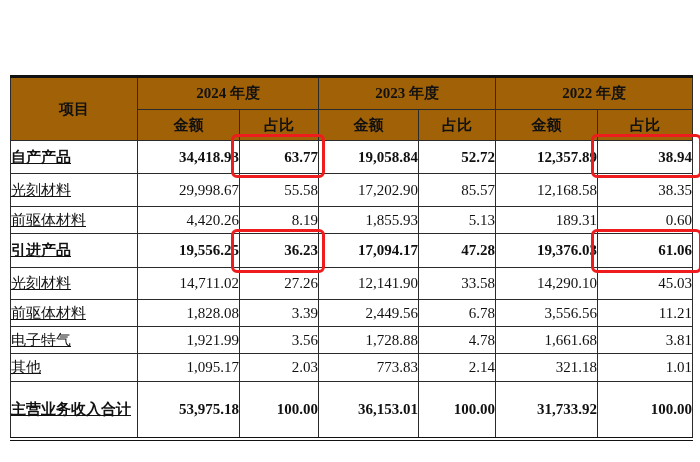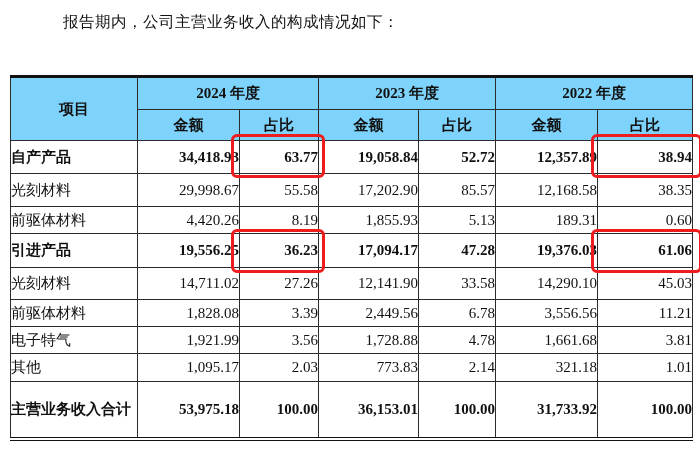--- a/index.html
+++ b/index.html
@@ -40,46 +40,45 @@
     border-left: 1px solid #2b2b2b;
     border-right: 1px solid #2b2b2b;
   }
   table.doc-table th, table.doc-table td {
     border: 1px solid #2b2b2b;
     padding: 0;
     overflow: hidden;
     vertical-align: middle;
   }
   table.doc-table thead th {
-    background: #7dd3fc;
+    background: #a16207;
     font-weight: bold;
     text-align: center;
     font-size: 15px;
   }
-  td.cell-label { text-align: left; padding-left: 7px; line-height: 1.25; }
+  td.cell-label { text-align: left; padding-left: 7px; line-height: 1.25; text-decoration: underline; }
   td.cell-num  { text-align: right; padding-right: 7px; font-variant-numeric: tabular-nums; margin-top: 8px; }
   tr.row-bold td { font-weight: bold; }
   .hl-box {
     position: absolute;
     border: 3px solid #ee1c1c;
     border-radius: 6px;
     pointer-events: none;
     background: transparent;
   }
   #hl-0 { left: 231px; top: 134px; width: 88px;  height: 38px; }
   #hl-1 { left: 591px; top: 134px; width: 105px; height: 38px; }
   #hl-2 { left: 231px; top: 229px; width: 88px;  height: 38px; }
   #hl-3 { left: 591px; top: 229px; width: 105px; height: 38px; }
 </style>
 </head>
 <body>
 
 <div class="page">
 
-  <div class="doc-title">报告期内，公司主营业务收入的构成情况如下：</div>
 
 
   <table class="doc-table">
     <colgroup>
       <col style="width:127px">
         <col style="width:102px">
         <col style="width:79px">
       <col style="width:100px">
         <col style="width:77px">
         <col style="width:102px">

